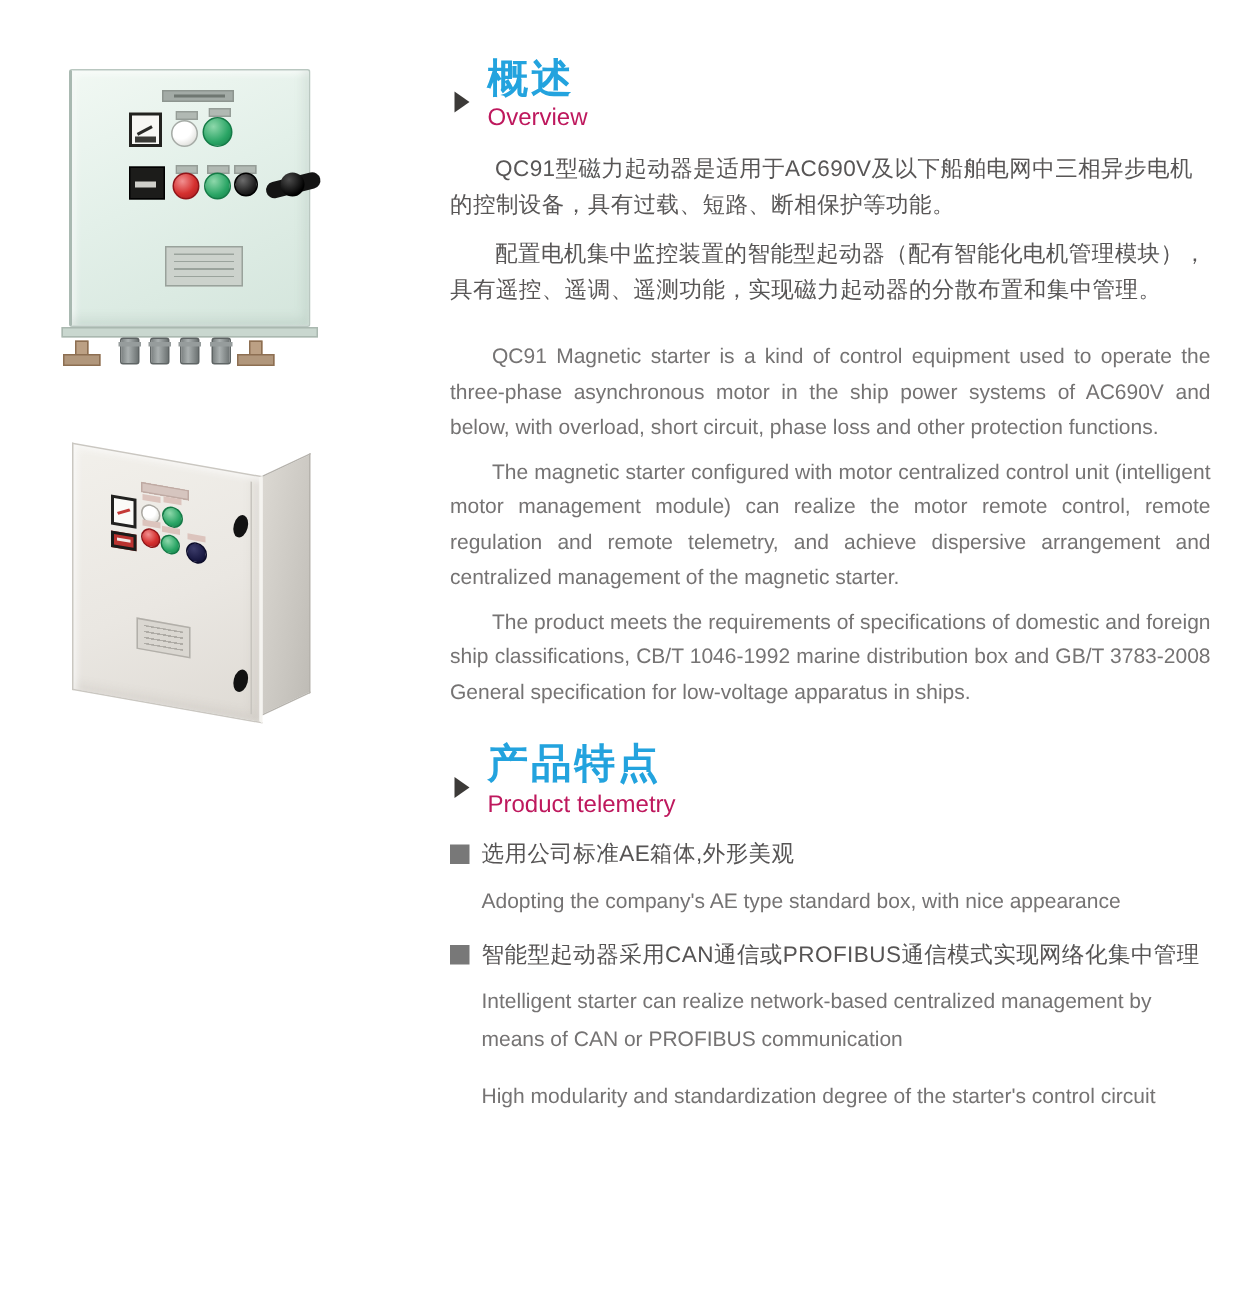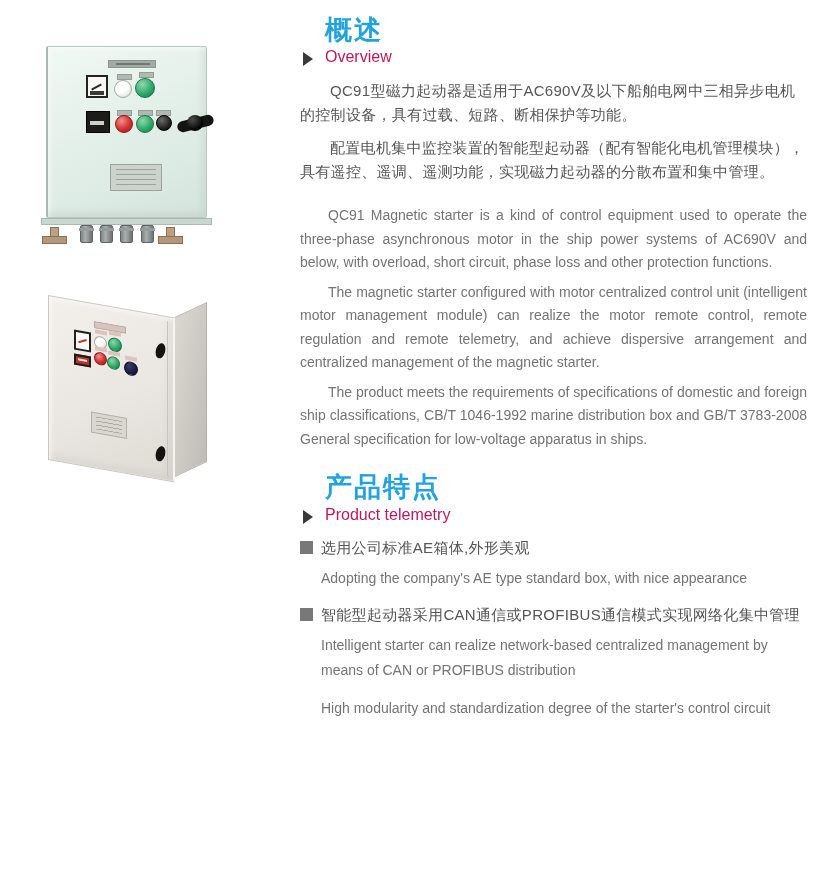--- a/index.html
+++ b/index.html
@@ -4,21 +4,21 @@
 <style>
   html,body{margin:0;padding:0;background:#fff;}
   #page{
     position:relative;width:830px;height:869px;background:#ffffff;overflow:hidden;
     font-family:"Liberation Sans","DejaVu Sans",sans-serif;
   }
   *{box-sizing:border-box;}
 
   
   #content{position:absolute;left:300px;top:16px;width:507px;}
-  .sec-head{display:flex;align-items:flex-end;}
+  .sec-head{display:flex;align-items:center;margin-top:22px;}
   .marker{width:0;height:0;border-left:10px solid #3c3a38;border-top:7px solid transparent;
           border-bottom:7px solid transparent;margin:9px 12px 0 3px;}
   .title-cn{font-size:27px;font-weight:bold;color:#23a3de;letter-spacing:2px;line-height:1.05;}
   .title-en{font-size:16px;color:#be185d;margin-top:4px;}
   .cn-paras{margin-top:13px;}
   .cn-paras p{margin:0 0 9px 0;font-size:15px;line-height:24px;color:#585656;
               text-indent:2em;letter-spacing:.3px;}
   .en-paras{margin-top:20px;}
   .en-paras p{margin:0 0 6px 0;font-size:14px;line-height:23.5px;color:#757373;
               text-indent:2em;text-align:justify;}
@@ -210,21 +210,21 @@
           <span>选用公司标准AE箱体,外形美观</span>
         </div>
         <div class="feat-en">Adopting the company's AE type standard box, with nice appearance</div>
       </div>
 
       <div class="feat">
         <div class="feat-cn">
           <span class="sq-bullet"></span>
           <span>智能型起动器采用CAN通信或PROFIBUS通信模式实现网络化集中管理</span>
         </div>
-        <div class="feat-en">Intelligent starter can realize network-based centralized management by means of CAN or PROFIBUS distribution</div>
+        <div class="feat-en">Intelligent starter can realize network-based centralized management by means of CAN or PROFIBUS communication</div>
       </div>
 
       <div class="feat">
         <div class="feat-en">High modularity and standardization degree of the starter's control circuit</div>
       </div>
     </div>
 
   </div>
 </div>
 

